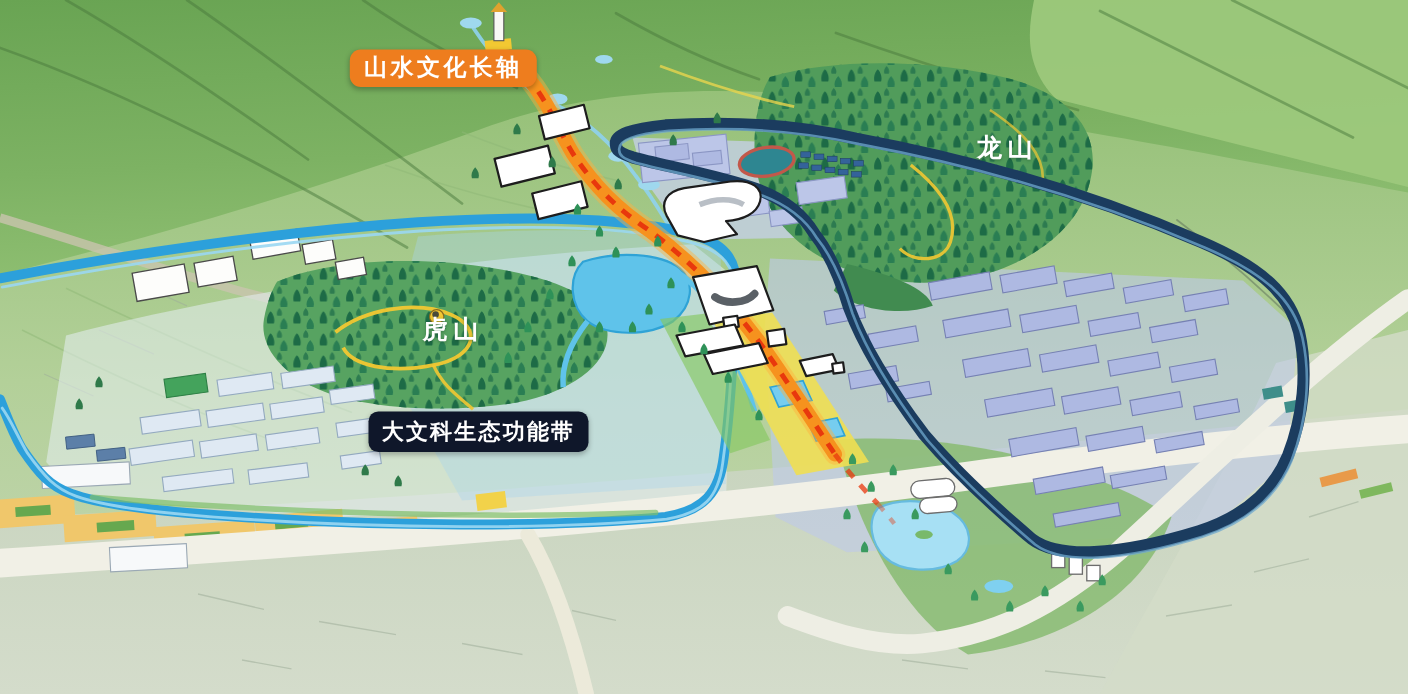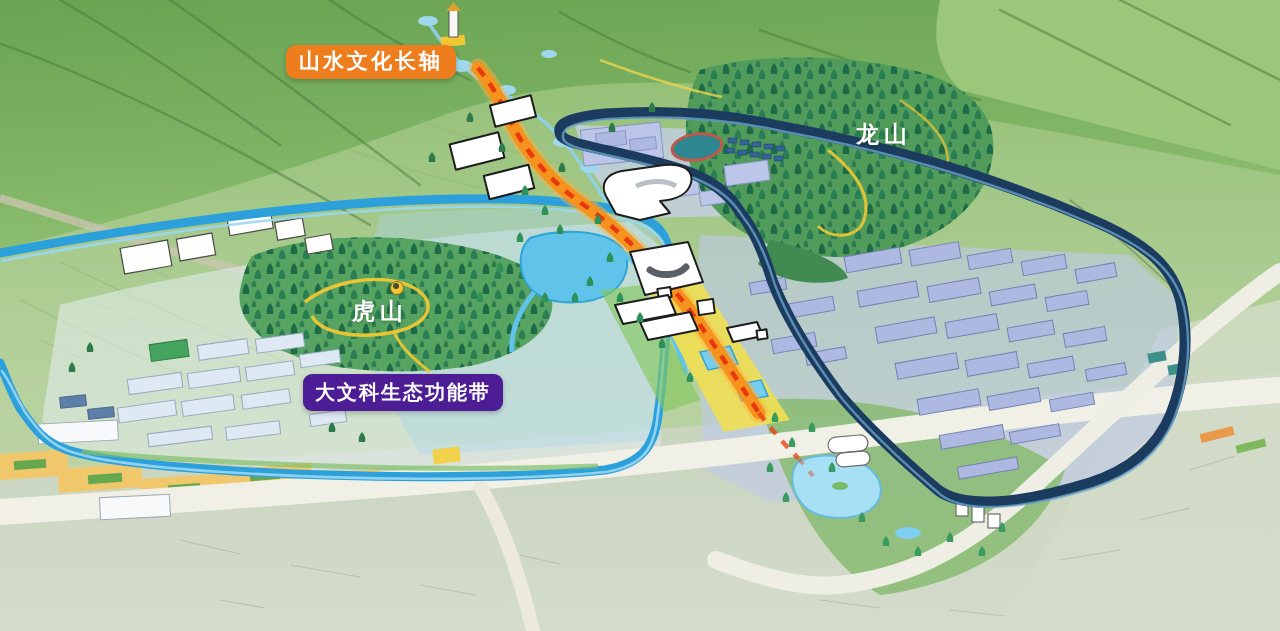--- a/index.html
+++ b/index.html
@@ -4,44 +4,44 @@
 <style>
   html,body{margin:0;padding:0;background:#222;}
   .stage{
     position:relative;width:1280px;height:631px;overflow:hidden;
     font-family:"DejaVu Sans","Liberation Sans",sans-serif;
     background:#b9d3a4;
   }
   .stage svg{position:absolute;left:0;top:0;display:block;}
   .label{
     position:absolute;color:#fff;font-weight:bold;white-space:nowrap;
-    -webkit-user-select:none;user-select:none;
+    -webkit-user-select:none;user-select:none;margin-left:32px;
   }
   .badge{
     border-radius:9px;line-height:1;
     box-shadow:0 2px 5px rgba(0,0,0,.25);
   }
   .badge.orange{
     left:286px;top:45px;background:#ee7d1e;
     font-size:21px;letter-spacing:3px;padding:6px 13px 7px;border-radius:10px;
   }
   .badge.navy-r{
     left:898px;top:302px;background:#2b4f6e;
     font-size:20px;letter-spacing:2px;padding:8px 12px 9px;
   }
   .badge.navy-l{
-    left:303px;top:374px;background:#4c1d95;
+    left:303px;top:374px;background:#0f172a;
     font-size:20px;letter-spacing:2px;padding:8px 12px 9px;
   }
   .mlabel{
     font-size:23px;letter-spacing:5px;
     text-shadow:0 1px 3px rgba(20,60,30,.45);
   }
   .mlabel.longshan{left:856px;top:119px;}
-  .mlabel.hushan{left:352px;top:296px;}
+  .mlabel.hushan{left:352px;top:284px;}
 </style>
 </head>
 <body>
 
 <div class="stage">
 
 <svg width="1280" height="631" viewBox="0 0 1280 631">
   <defs>
     <linearGradient id="gTop" x1="0" y1="0" x2="0.25" y2="1">
       <stop offset="0" stop-color="#69a453"></stop>

